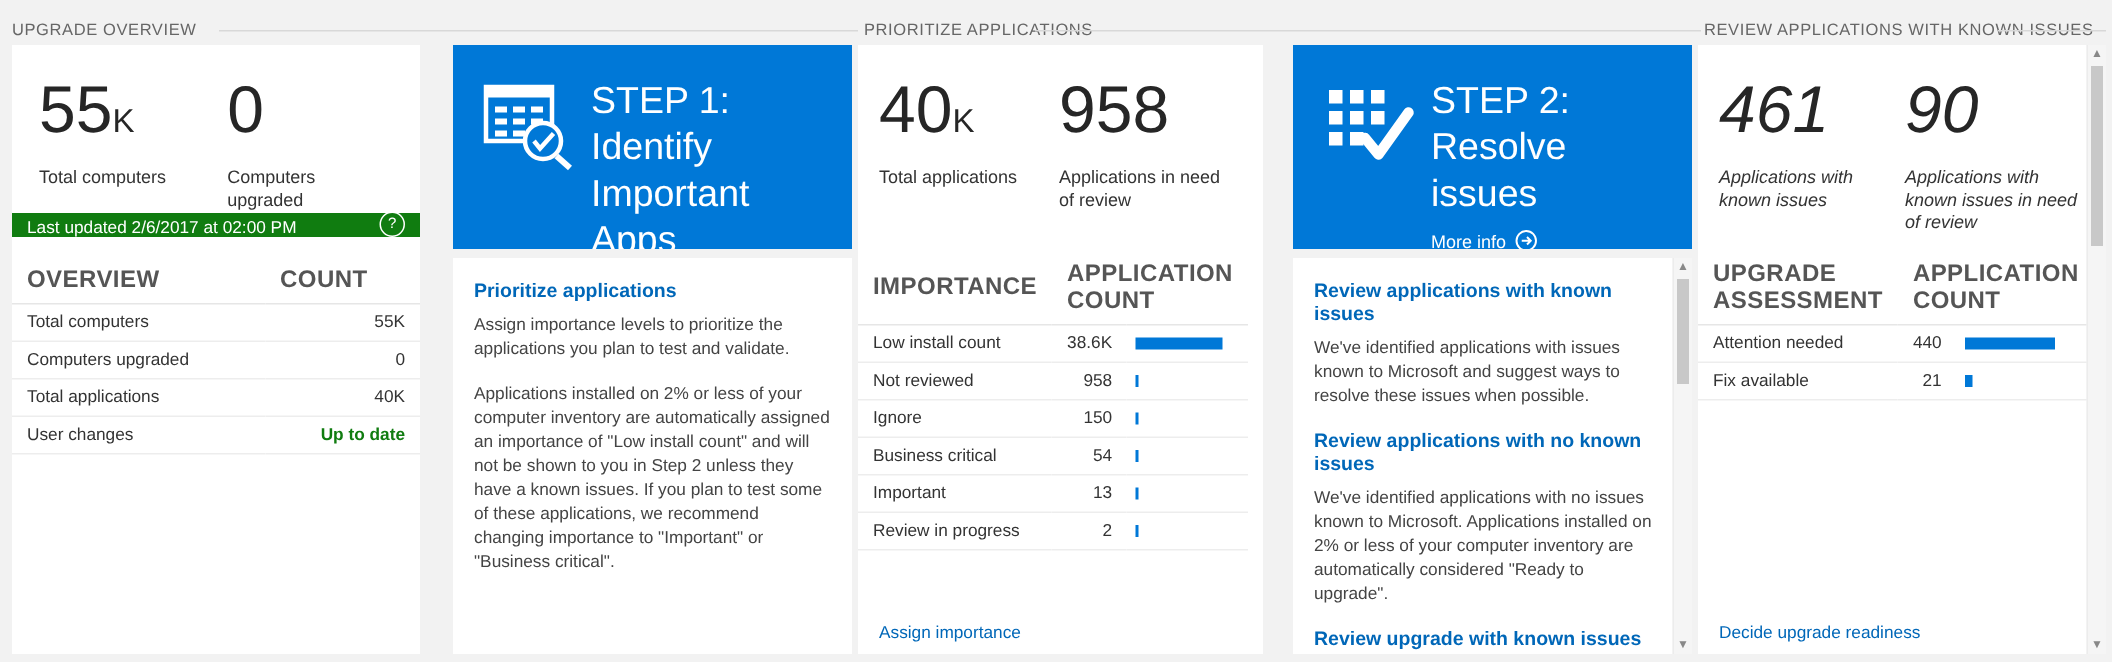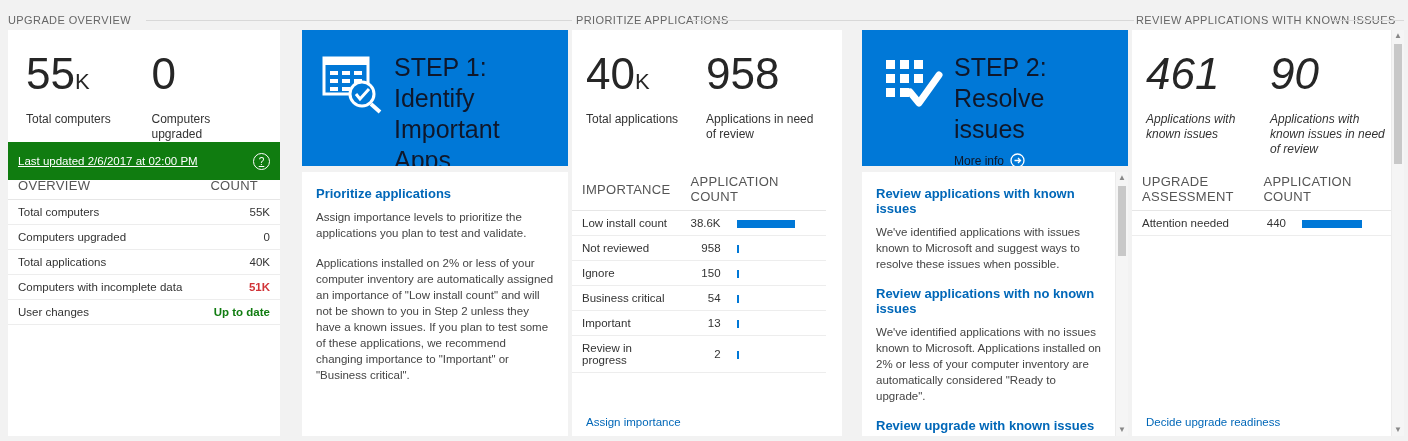--- a/index.html
+++ b/index.html
@@ -33,21 +33,21 @@
   }
   .card {
     position: absolute;
     background: #ffffff;
     box-sizing: border-box;
     overflow: hidden;
   }
   
   .blue-tile {
     background: #0078d7;
-    color: #0f172a;
+    color: #ffffff;
   }
   .blue-tile .tile-inner {
     display: flex;
     align-items: flex-start;
     padding: 20px 18px 0 18px;
   }
   .tile-icon {
     flex: 0 0 auto;
     width: 66px;
     height: 66px;
@@ -100,50 +100,49 @@
     margin-top: 8px;
     font-size: 12px;
     line-height: 15px;
     color: #333;
   }
   
   .status-bar {
     position: absolute;
     left: 0;
     right: 0;
-    height: 38px;
+    height: 16px;
     background: #107c10;
     color: #fff;
     font-size: 11.5px;
     display: flex;
-    align-items: center;
+    align-items: flex-end;
     padding: 0 10px;
     box-sizing: border-box;
-    text-decoration: underline;
   }
   .status-bar .q {
     margin-left: auto;
     width: 15px;
     height: 15px;
     border: 1px solid #fff;
     border-radius: 50%;
     font-size: 10px;
     line-height: 15px;
     text-align: center;
     color: #fff;
   }
   
   table.grid {
     width: 100%;
     border-collapse: collapse;
     font-size: 11.5px;
   }
   table.grid th {
-    font-weight: normal;
-    font-size: 13px;
+    font-weight: bold;
+    font-size: 16px;
     letter-spacing: 0.3px;
     text-transform: uppercase;
     color: #555;
     text-align: left;
     padding: 6px 10px;
     border-bottom: 1px solid #e6e6e6;
   }
   table.grid th.num { text-align: left; }
   table.grid td {
     padding: 6px 10px;
@@ -266,24 +265,20 @@
             <td>Total computers</td>
             <td class="num">55K</td>
           </tr>
           <tr>
             <td>Computers upgraded</td>
             <td class="num">0</td>
           </tr>
           <tr>
             <td>Total applications</td>
             <td class="num">40K</td>
-          </tr>
-          <tr>
-            <td>Computers with incomplete data</td>
-            <td class="num red">51K</td>
           </tr>
           <tr>
             <td>User changes</td>
             <td class="num green">Up to date</td>
           </tr>
         </tbody>
       </table>
     </div>
   </div>
 
@@ -444,20 +439,25 @@
             <th>UPGRADE ASSESSMENT</th>
             <th class="num" colspan="2">APPLICATION COUNT</th>
           </tr>
         </thead>
         <tbody>
           <tr>
             <td>Attention needed</td>
             <td class="num">440</td>
             <td class="barcell"><span class="bar" style="width:60px;"></span></td>
           </tr>
+          <tr>
+            <td>Fix available</td>
+            <td class="num">21</td>
+            <td class="barcell"><span class="bar" style="width:5px;"></span></td>
+          </tr>
         </tbody>
       </table>
     </div>
 
     <div class="bottom-link">Decide upgrade readiness</div>
 
     <div class="scroll">
       <div class="arrow-up">▲</div>
       <div class="thumb" style="top:14px; height:120px;"></div>
       <div class="arrow-dn">▼</div>

